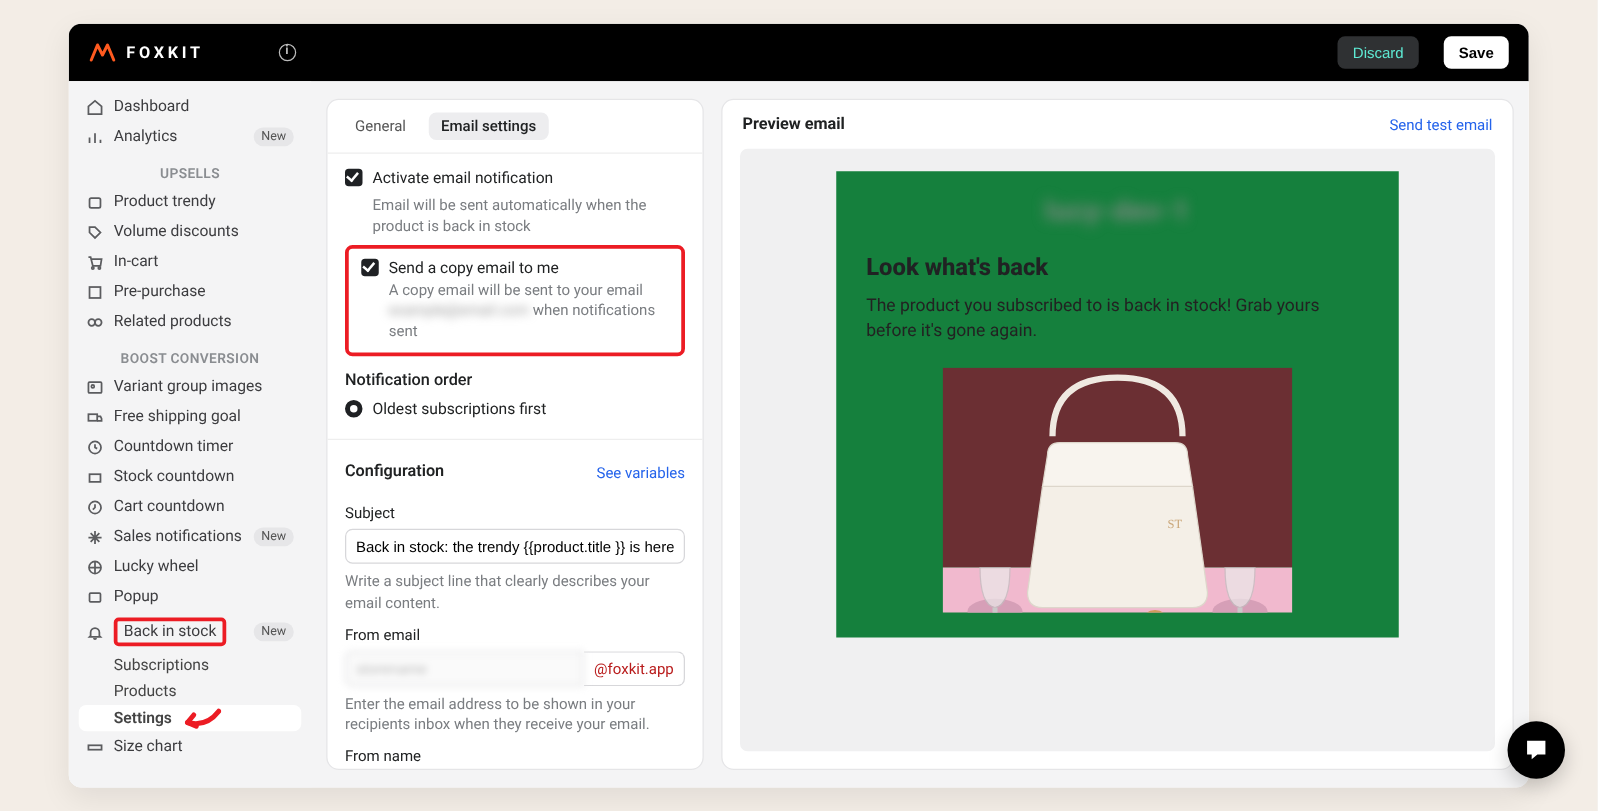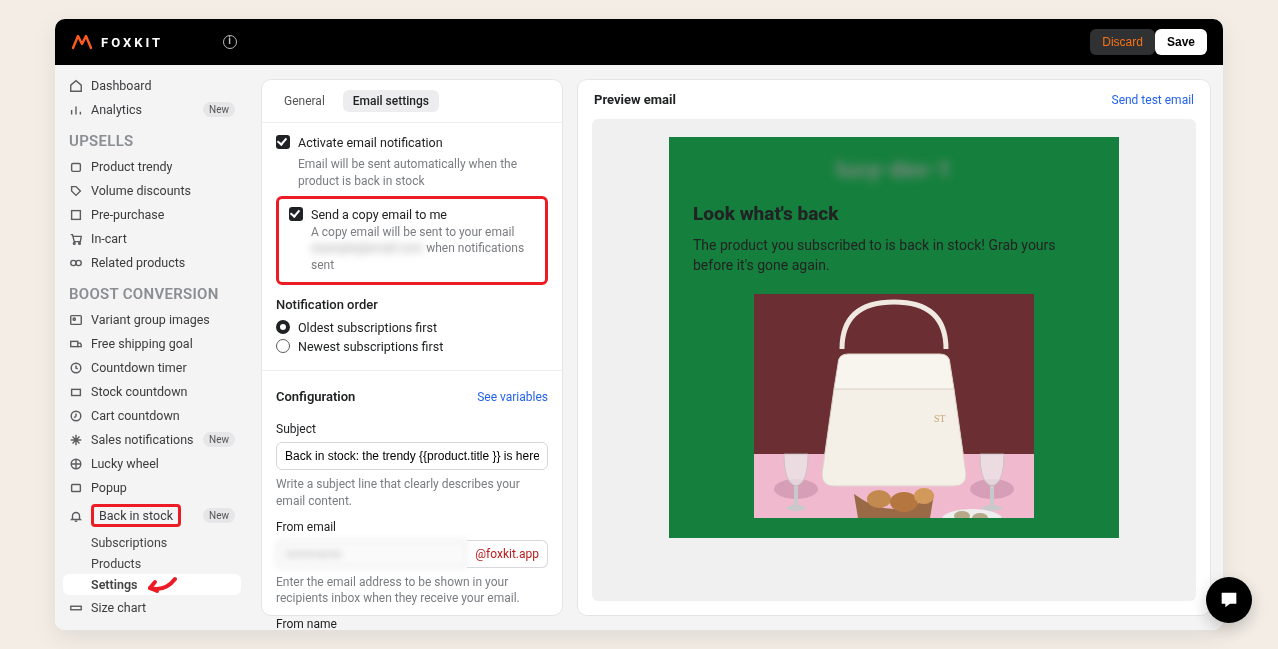--- a/index.html
+++ b/index.html
@@ -33,22 +33,22 @@
   padding: 0 16px;
   color: #fff;
 }
 .brand { display: flex; align-items: center; gap: 8px; }
 .brand-logo { display:flex; align-items:center; }
 .brand-name { font-weight: 700; letter-spacing: 3px; font-size: 13px; }
 .info-icon { margin-left: 60px; width:14px; height:14px; border:1.5px solid #bbb; border-radius:50%; position:relative;}
 .info-icon::after{content:"i"; position:absolute; left:4px; top:-1px; font-size:10px; color:#bbb; font-weight:bold;}
 .topbar-spacer { flex: 1; }
 .btn-dark {
-  background: #2f3133; color: #f97316; border: none; border-radius: 6px;
-  padding: 6px 12px; font-size: 12px; cursor: pointer; margin-right: 0;
+  background: #2f3133; color: #5eead4; border: none; border-radius: 6px;
+  padding: 6px 12px; font-size: 12px; cursor: pointer; margin-right: 20px;
 }
 .btn-light {
   background: #fff; color: #000; border: none; border-radius: 6px;
   padding: 6px 12px; font-size: 12px; font-weight: 600; cursor: pointer;
 }
 
 
 .body-wrap { display: flex; height: calc(100% - 46px); background:#f4f4f5; }
 
 
@@ -58,21 +58,21 @@
   padding: 8px 8px 8px 8px;
   overflow: hidden;
 }
 .sidebar-item {
   display: flex; align-items: center; gap: 8px;
   padding: 4px 6px; border-radius: 6px;
   color: #3c3c3f; cursor: pointer; font-size: 12.5px;
   margin: 1px 0;
 }
 .sidebar-item .icon { width:14px; height:14px; display:flex; align-items:center; justify-content:center;}
-.sidebar-heading { font-size: 15px; color: #8a8d91; font-weight: 600; letter-spacing: .3px; padding: 10px 6px 4px; }
+.sidebar-heading { font-size: 11px; color: #8a8d91; font-weight: 600; letter-spacing: .3px; padding: 10px 6px 4px; text-align: center; }
 .badge {
   background: #e6e6e8; color:#555; font-size:10px; padding:2px 6px; border-radius:8px; margin-left:auto;
 }
 .sidebar-sub {
   padding: 3px 6px 3px 28px; font-size: 12.5px; color:#444; cursor:pointer; border-radius:6px;
 }
 .sidebar-sub.active { background:#fff; font-weight:600; }
 .highlight-red { border: 3px solid #ec1c24; border-radius:4px; padding:1px 5px; display:inline-block; }
 
 
@@ -119,21 +119,21 @@
 
 
 .right-col { flex:1; display:flex; flex-direction:column; }
 .preview-hdr { display:flex; align-items:center; justify-content:space-between; padding:12px 16px;gap:32px; }
 .preview-title { font-size:13px; font-weight:700; }
 .preview-stage { background:#f0f0f1; margin:0 14px 14px; border-radius:6px; flex:1; overflow:hidden; padding:18px; }
 .email-card { background:#15803d; width: 450px; margin:0 auto; padding:20px 24px; }
 .email-logo { text-align:center; filter: blur(5px); color:#888; font-size:22px; font-weight:700; margin-bottom:20px; letter-spacing:1px;}
 .email-h1 { font-size:19px; font-weight:800; margin-bottom:10px; }
 .email-body { font-size:14px; line-height:1.45; color:#222; }
-.email-image { margin:18px auto 0; width:280px; height:224px; position:relative; overflow:hidden; }
+.email-image { margin:18px auto 0; width:280px; height:196px; position:relative; overflow:hidden; }
 
 
 .chat-fab {
   position:absolute; right:26px; bottom:26px; width:46px; height:46px;
   background:#000; border-radius:50%; display:flex; align-items:center; justify-content:center;
   box-shadow:0 6px 16px rgba(0,0,0,0.2);
 }
 
 
 .si { width:14px; height:14px; stroke:#5b5c5f; fill:none; stroke-width:1.6;}
@@ -192,34 +192,34 @@
         <span class="icon">
             <svg class="si" viewBox="0 0 16 16">
               <path d="M3 3 H8 L13 8 L8 13 L3 8 Z"></path>
             </svg>
           </span>
         <span>Volume discounts</span>
       </div>
       <div class="sidebar-item">
         <span class="icon">
             <svg class="si" viewBox="0 0 16 16">
-              <rect x="3" y="3" width="10" height="10"></rect>
-            </svg>
-          </span>
-        <span>Pre-purchase</span>
-      </div>
-      <div class="sidebar-item">
-        <span class="icon">
-            <svg class="si" viewBox="0 0 16 16">
               <path d="M2 3 H4 L6 11 H13 L14 5 H5"></path>
               <circle cx="6" cy="13" r="1"></circle>
               <circle cx="12" cy="13" r="1"></circle>
             </svg>
           </span>
         <span>In-cart</span>
+      </div>
+      <div class="sidebar-item">
+        <span class="icon">
+            <svg class="si" viewBox="0 0 16 16">
+              <rect x="3" y="3" width="10" height="10"></rect>
+            </svg>
+          </span>
+        <span>Pre-purchase</span>
       </div>
       <div class="sidebar-item">
         <span class="icon">
             <svg class="si" viewBox="0 0 16 16">
               <circle cx="5" cy="8" r="3"></circle>
               <circle cx="11" cy="8" r="3"></circle>
             </svg>
           </span>
         <span>Related products</span>
       </div>
@@ -348,24 +348,20 @@
               <span>A copy email will be sent to your email </span>
               <span class="blur-strip">example@email.com</span>
               <span> when notifications sent</span>
             </div>
           </div>
 
           <div class="section-title" style="margin-top:12px;font-weight:500;">Notification order</div>
           <div class="radio-row">
             <span class="radio sel"></span>
             <span>Oldest subscriptions first</span>
-          </div>
-          <div class="radio-row">
-            <span class="radio"></span>
-            <span>Newest subscriptions first</span>
           </div>
         </div>
 
         <div class="section" style="border-bottom:none;">
           <div class="config-hdr">
             <div class="section-title">Configuration</div>
             <span class="link">See variables</span>
           </div>
 
           <div class="field-label">Subject</div>

